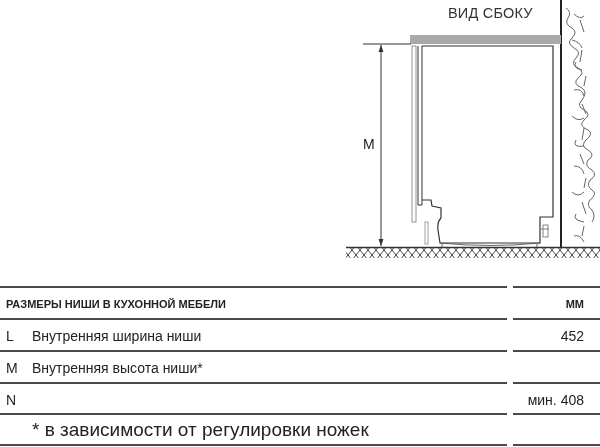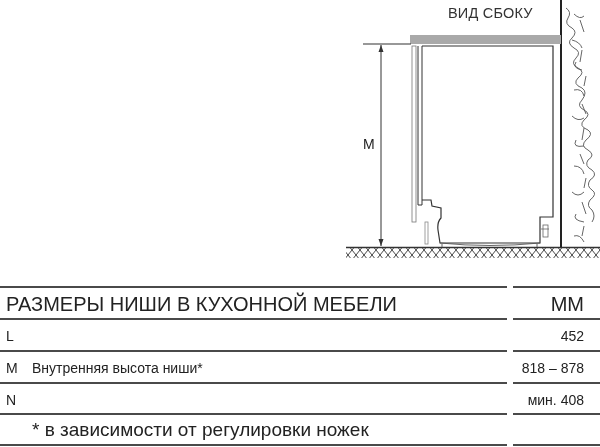--- a/index.html
+++ b/index.html
@@ -4,21 +4,21 @@
 <style>
   html, body { margin: 0; padding: 0; background: #ffffff; }
   body { width: 600px; height: 447px; position: relative; overflow: hidden;
          font-family: "Liberation Sans", sans-serif; color: #222; }
   .diagram { position: absolute; left: 0; top: 0; width: 536px; height: 270px; }
   .view-label { position: absolute; left: 448px; top: 5px; font-size: 14.5px; color: #333; letter-spacing: 0.2px; }
   .dim-label { position: absolute; left: 363px; top: 136px; font-size: 14px; color: #222; }
   .row { position: absolute; left: 0; width: 600px; height: 31px; }
   .hline { position: absolute; height: 2px; background: #4a4a4a; }
   .cell { position: absolute; font-size: 14px; color: #222; line-height: 20px; }
-  .hdr { font-weight: normal; font-size: 20px; }
+  .hdr { font-weight: bold; font-size: 11px; }
   .letter { left: 6px; }
   .desc { left: 32px; }
   .val { right: 16px; text-align: right; }
   .note { left: 32px; font-size: 19px; }
 </style>
 </head>
 <body>
 
 <div class="diagram">
   <svg width="600" height="270" viewBox="0 0 600 270" xmlns="http://www.w3.org/2000/svg">
@@ -76,30 +76,30 @@
   <div class="row" style="top:288px;">
     <span class="cell hdr" style="left:6px;top:6px;">РАЗМЕРЫ НИШИ В КУХОННОЙ МЕБЕЛИ</span>
     <span class="cell hdr val" style="top:6px;">MM</span>
   </div>
 
   <div class="hline" style="left:0;top:318px;width:507px;"></div>
   <div class="hline" style="left:513px;top:318px;width:87px;"></div>
 
   <div class="row" style="top:320px;">
     <span class="cell letter" style="top:6px;">L</span>
+    <span class="cell desc" style="top:6px;">Внутренняя ширина ниши</span>
     <span class="cell val" style="top:6px;">452</span>
   </div>
 
   <div class="hline" style="left:0;top:350px;width:507px;"></div>
   <div class="hline" style="left:513px;top:350px;width:87px;"></div>
 
   <div class="row" style="top:352px;">
     <span class="cell letter" style="top:6px;">M</span>
     <span class="cell desc" style="top:6px;">Внутренняя высота ниши*</span>
-    <span class="cell val" style="top:6px;">818 – 878</span>
   </div>
 
   <div class="hline" style="left:0;top:382px;width:507px;"></div>
   <div class="hline" style="left:513px;top:382px;width:87px;"></div>
 
   <div class="row" style="top:384px;">
     <span class="cell letter" style="top:6px;">N</span>
     <span class="cell val" style="top:6px;">мин. 408</span>
   </div>
 

